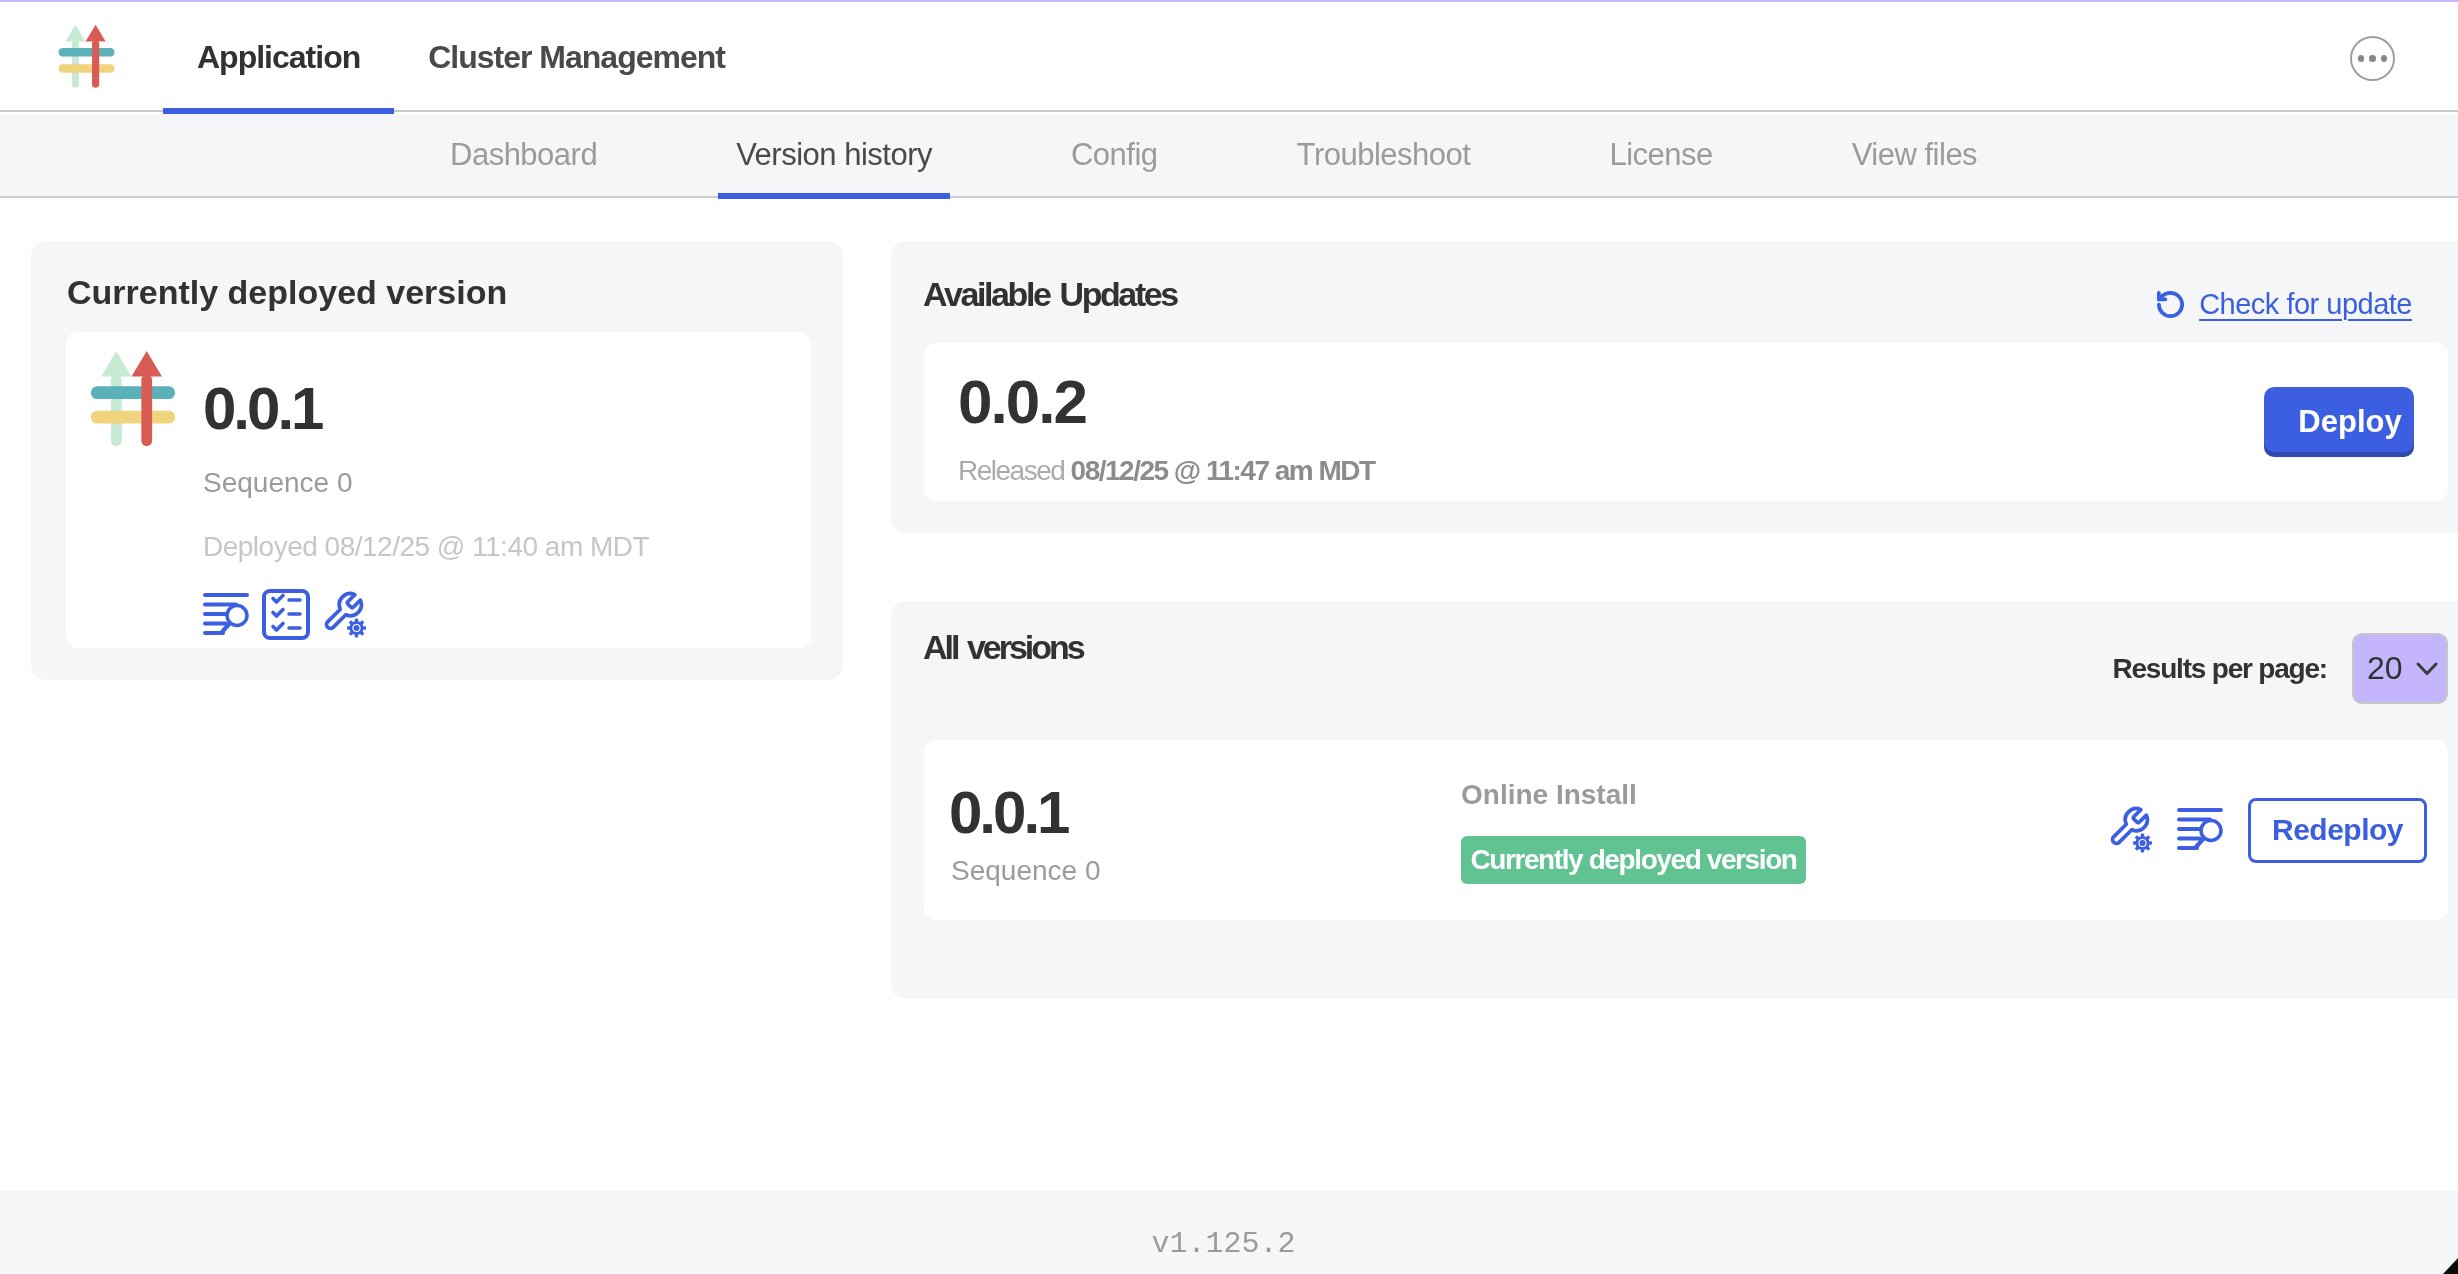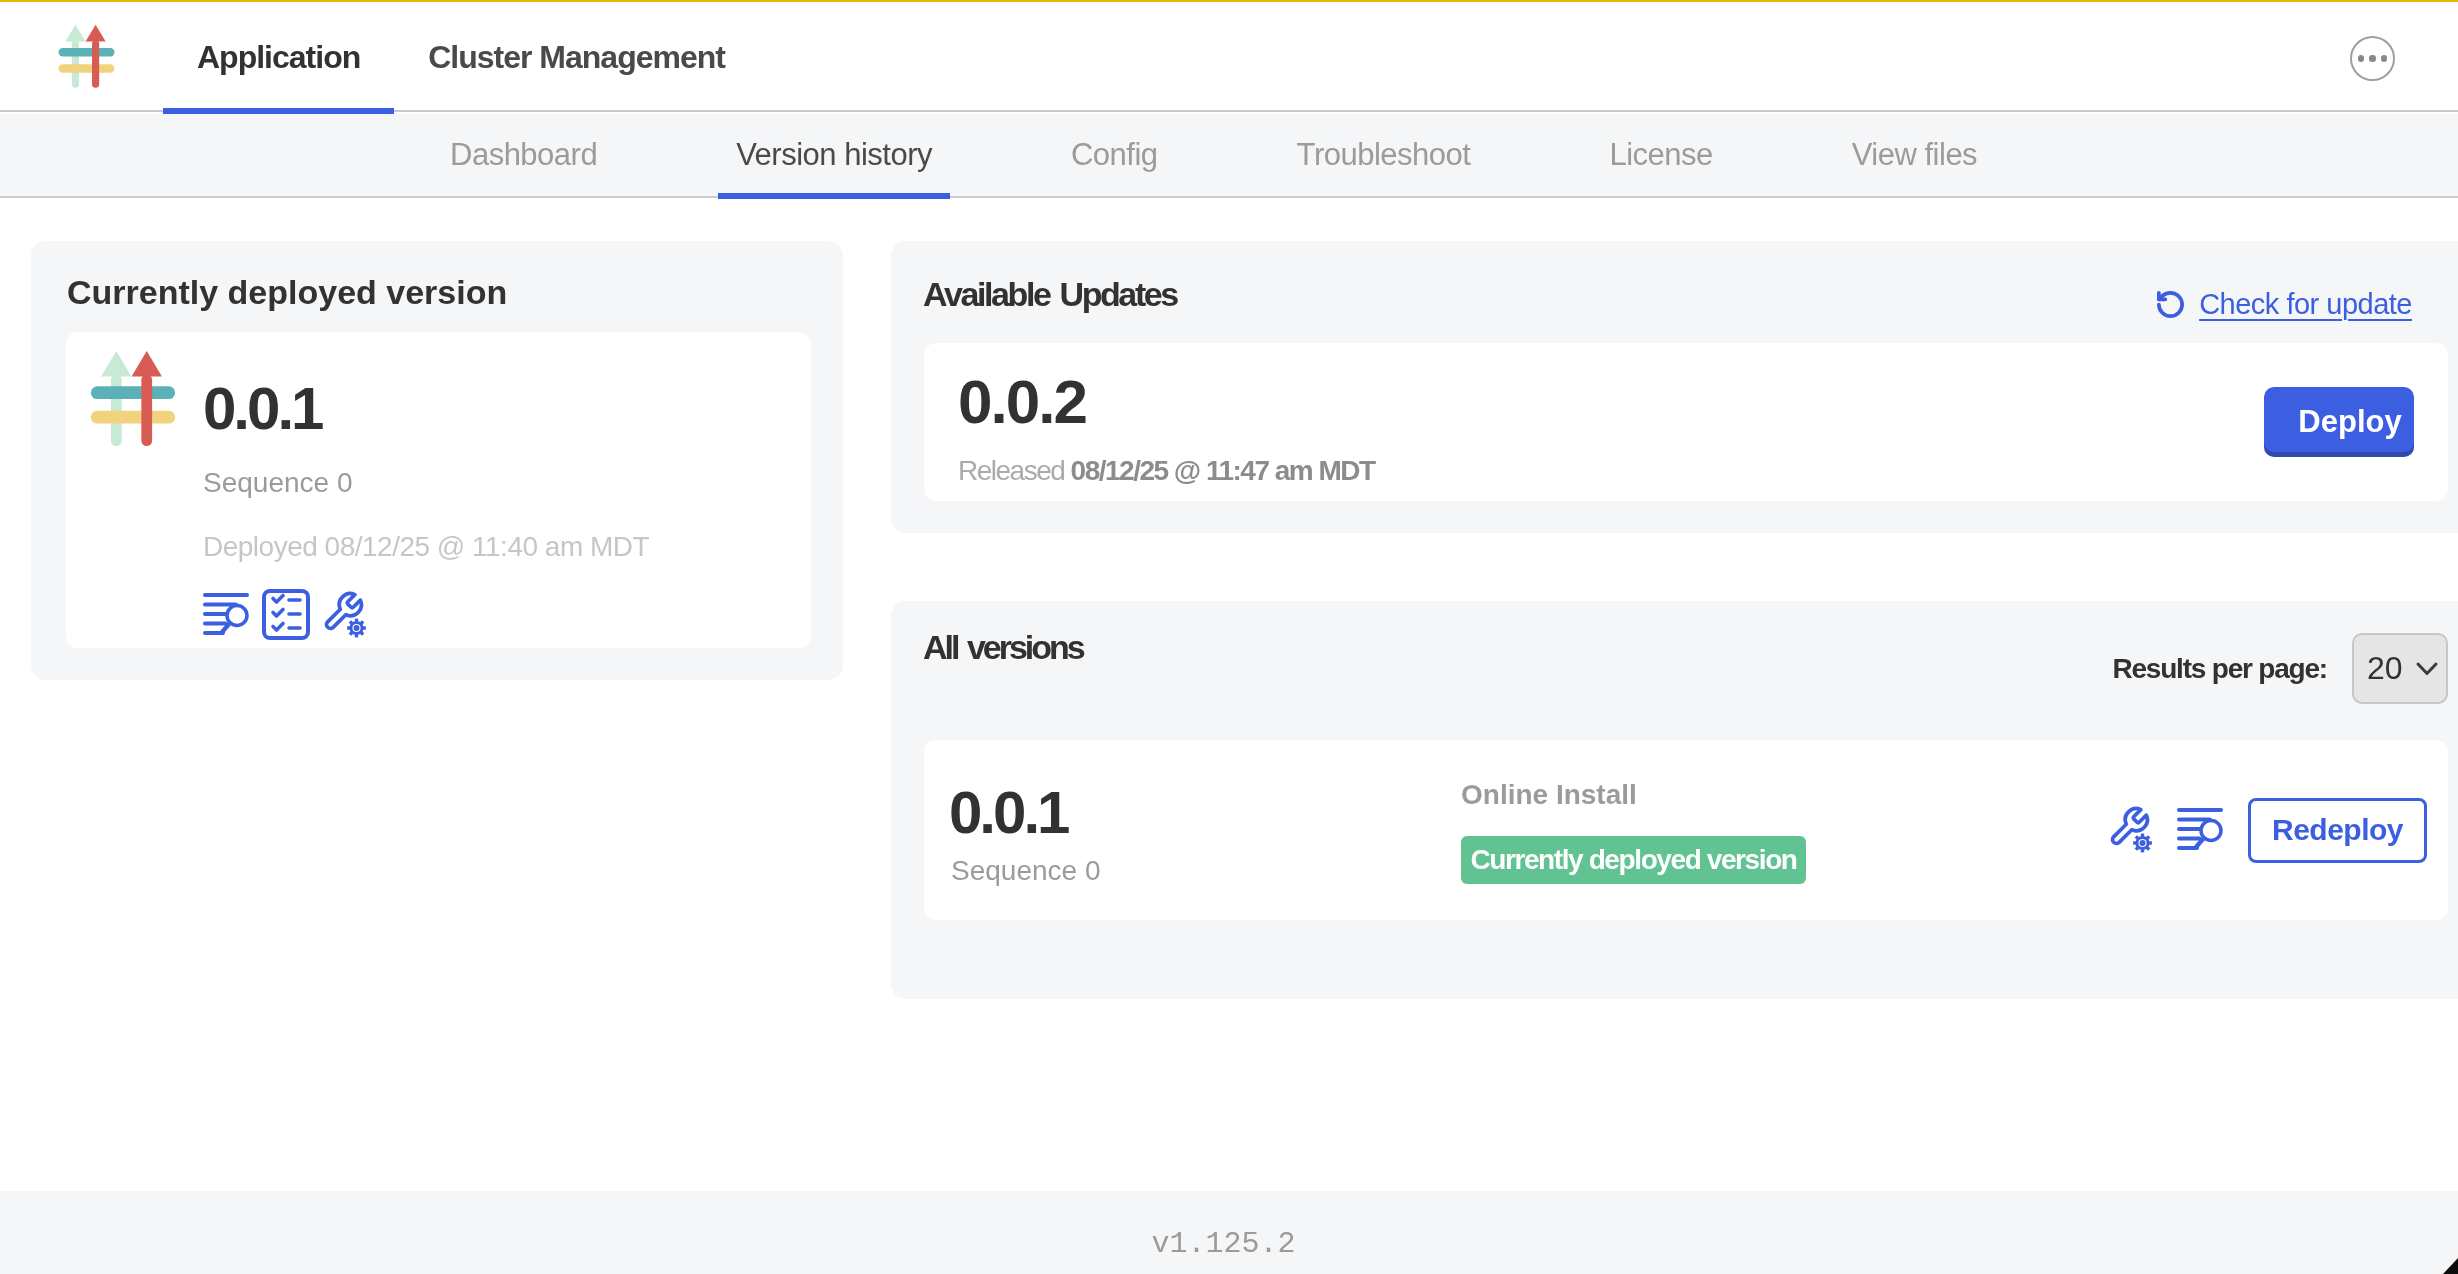--- a/index.html
+++ b/index.html
@@ -9,21 +9,21 @@
     background:#ffffff;
     color:#323232;
     position:relative;
   }
   .nowrap { white-space:nowrap; }
 
   
   .topbar {
     position:absolute; left:0; top:0; width:2458px; height:112px;
     background:#ffffff;
-    border-top:2px solid #eab308;
+    border-top:2px solid #c4b5fd;
     border-bottom:2px solid #c6cacd;
   }
   .logo { position:absolute; left:58px; top:22px; width:57px; height:65px; }
   .topbar-tabs { position:absolute; left:163px; top:0; height:110px; display:flex; }
   .topbar-tab {
     position:relative; height:110px; padding:0 34px;
     display:flex; align-items:center;
     font-size:32px; font-weight:700; letter-spacing:-1px; color:#4a4a4a;
     cursor:pointer;
   }
@@ -98,21 +98,21 @@
     box-shadow:inset 0 -5px 0 rgba(0,0,0,0.22);
     cursor:pointer;
     padding-left:22px;
   }
 
   .panel-versions { left:891px; top:601px; width:1590px; height:398px; }
   .panel-versions .panel-title { position:absolute; left:32px; top:27px; }
   .rpp { position:absolute; right:33px; top:32px; display:flex; align-items:center; white-space:nowrap; }
   .rpp-label { font-size:28px; font-weight:700; letter-spacing:-1.2px; color:#323232; margin-right:25px; }
   .rpp-select {
-    width:96px; height:71px; background:#e5e5e5;
+    width:96px; height:71px; background:#c4b5fd;
     border:2px solid #c4c7ca; border-radius:10px;
     display:flex; align-items:center; padding-left:13px; gap:12px; cursor:pointer;
   }
   .rpp-select .val { font-size:32px; color:#323232; }
   .card-row { left:33px; top:139px; width:1524px; height:180px; }
   .row-left { position:absolute; left:25px; top:0; height:180px; white-space:nowrap; }
   .card-row .ver-big { position:absolute; left:0; top:38px; }
   .card-row .seq { position:absolute; left:2px; top:115px; }
   .row-mid { position:absolute; left:537px; top:0; }
   .online { position:absolute; left:0; top:39px; font-size:28px; font-weight:700; color:#9b9b9b; white-space:nowrap; }

